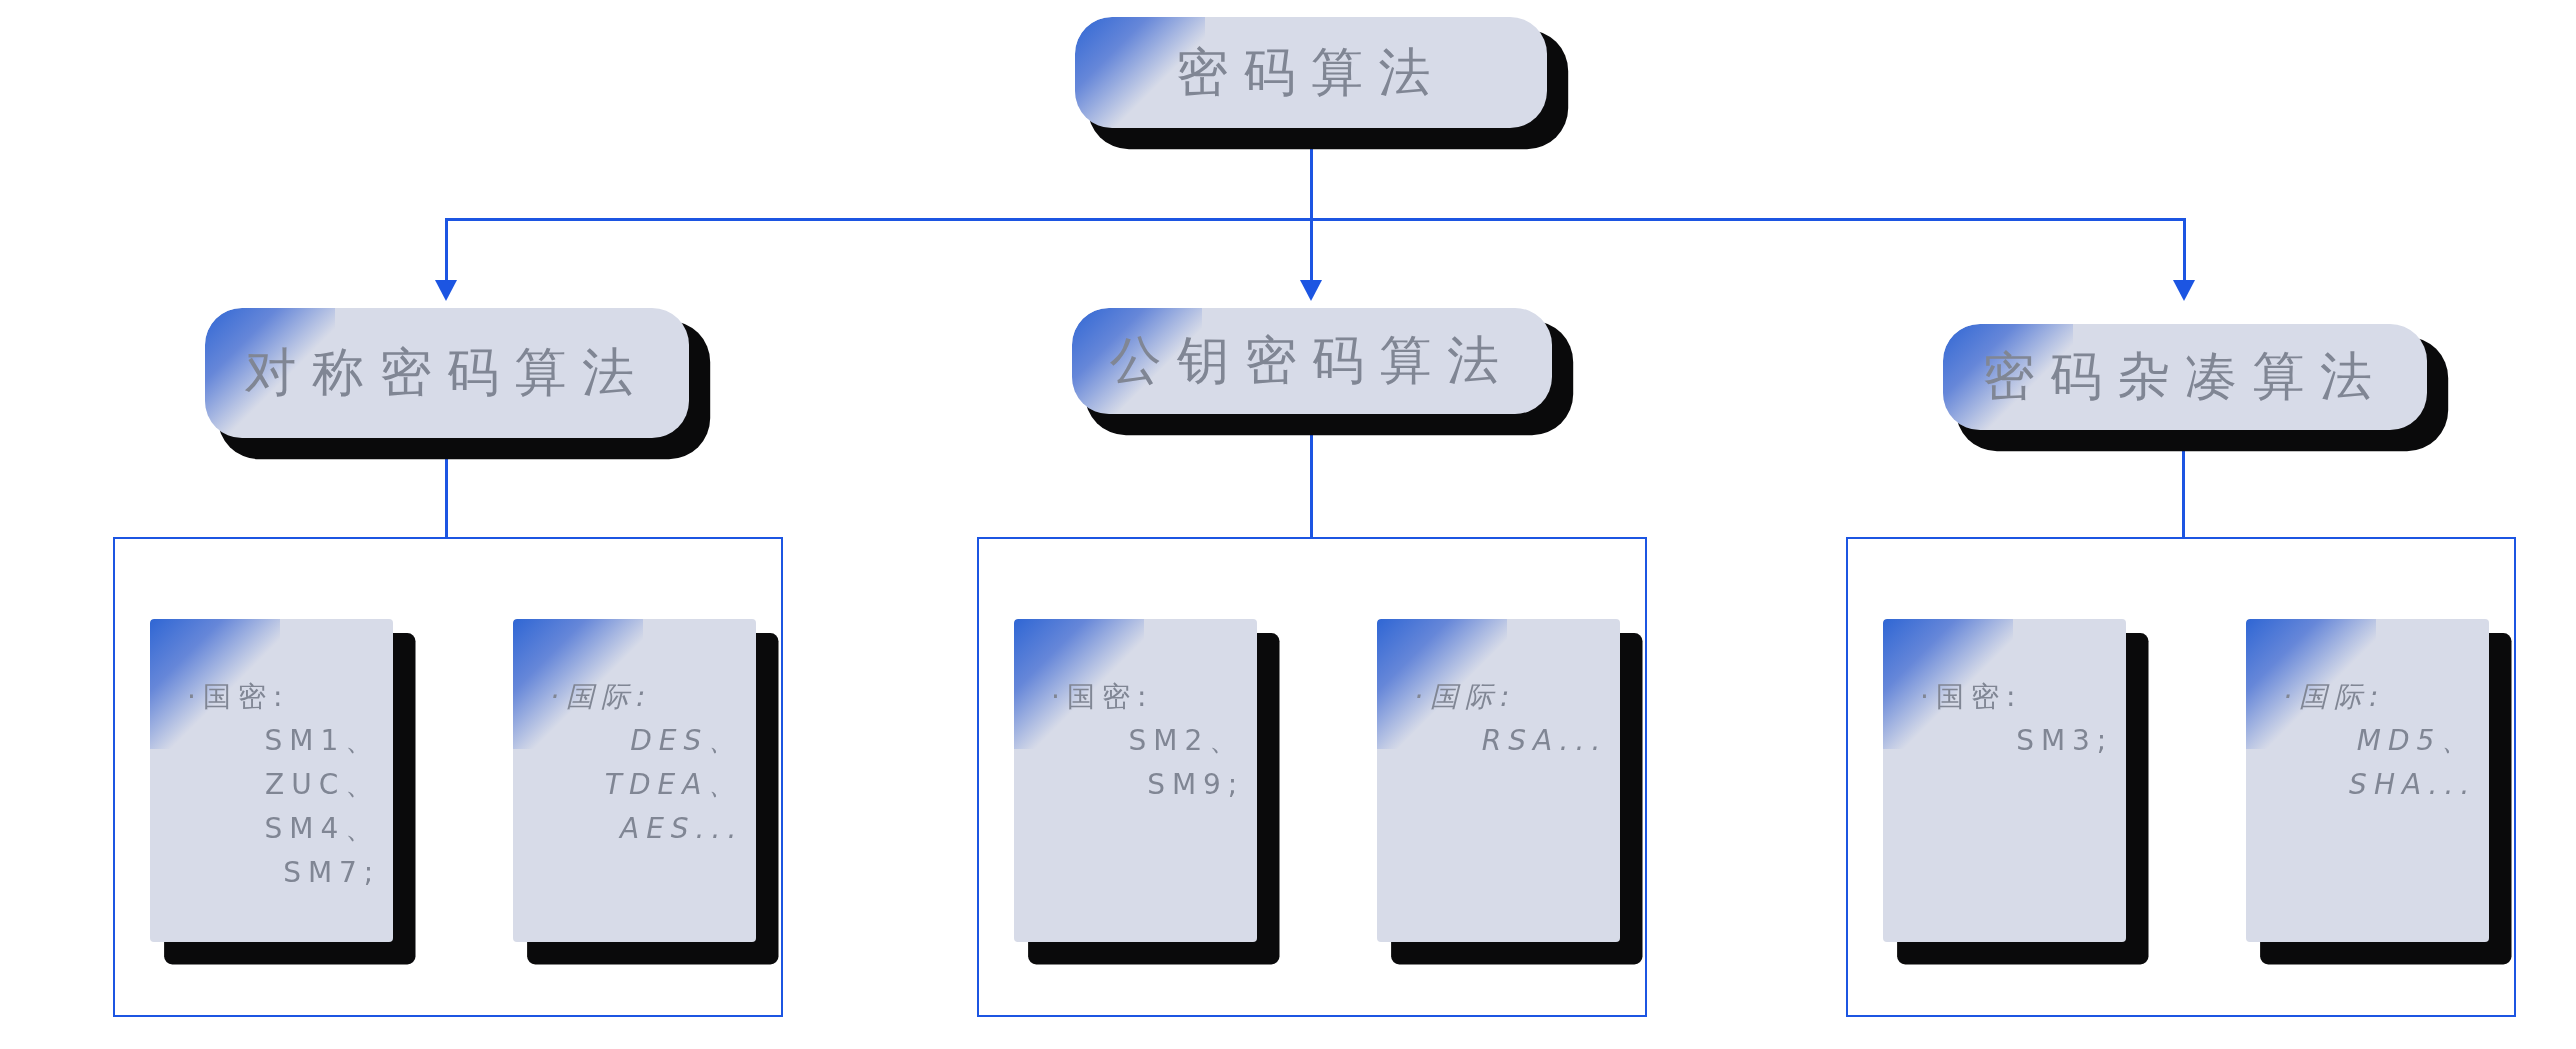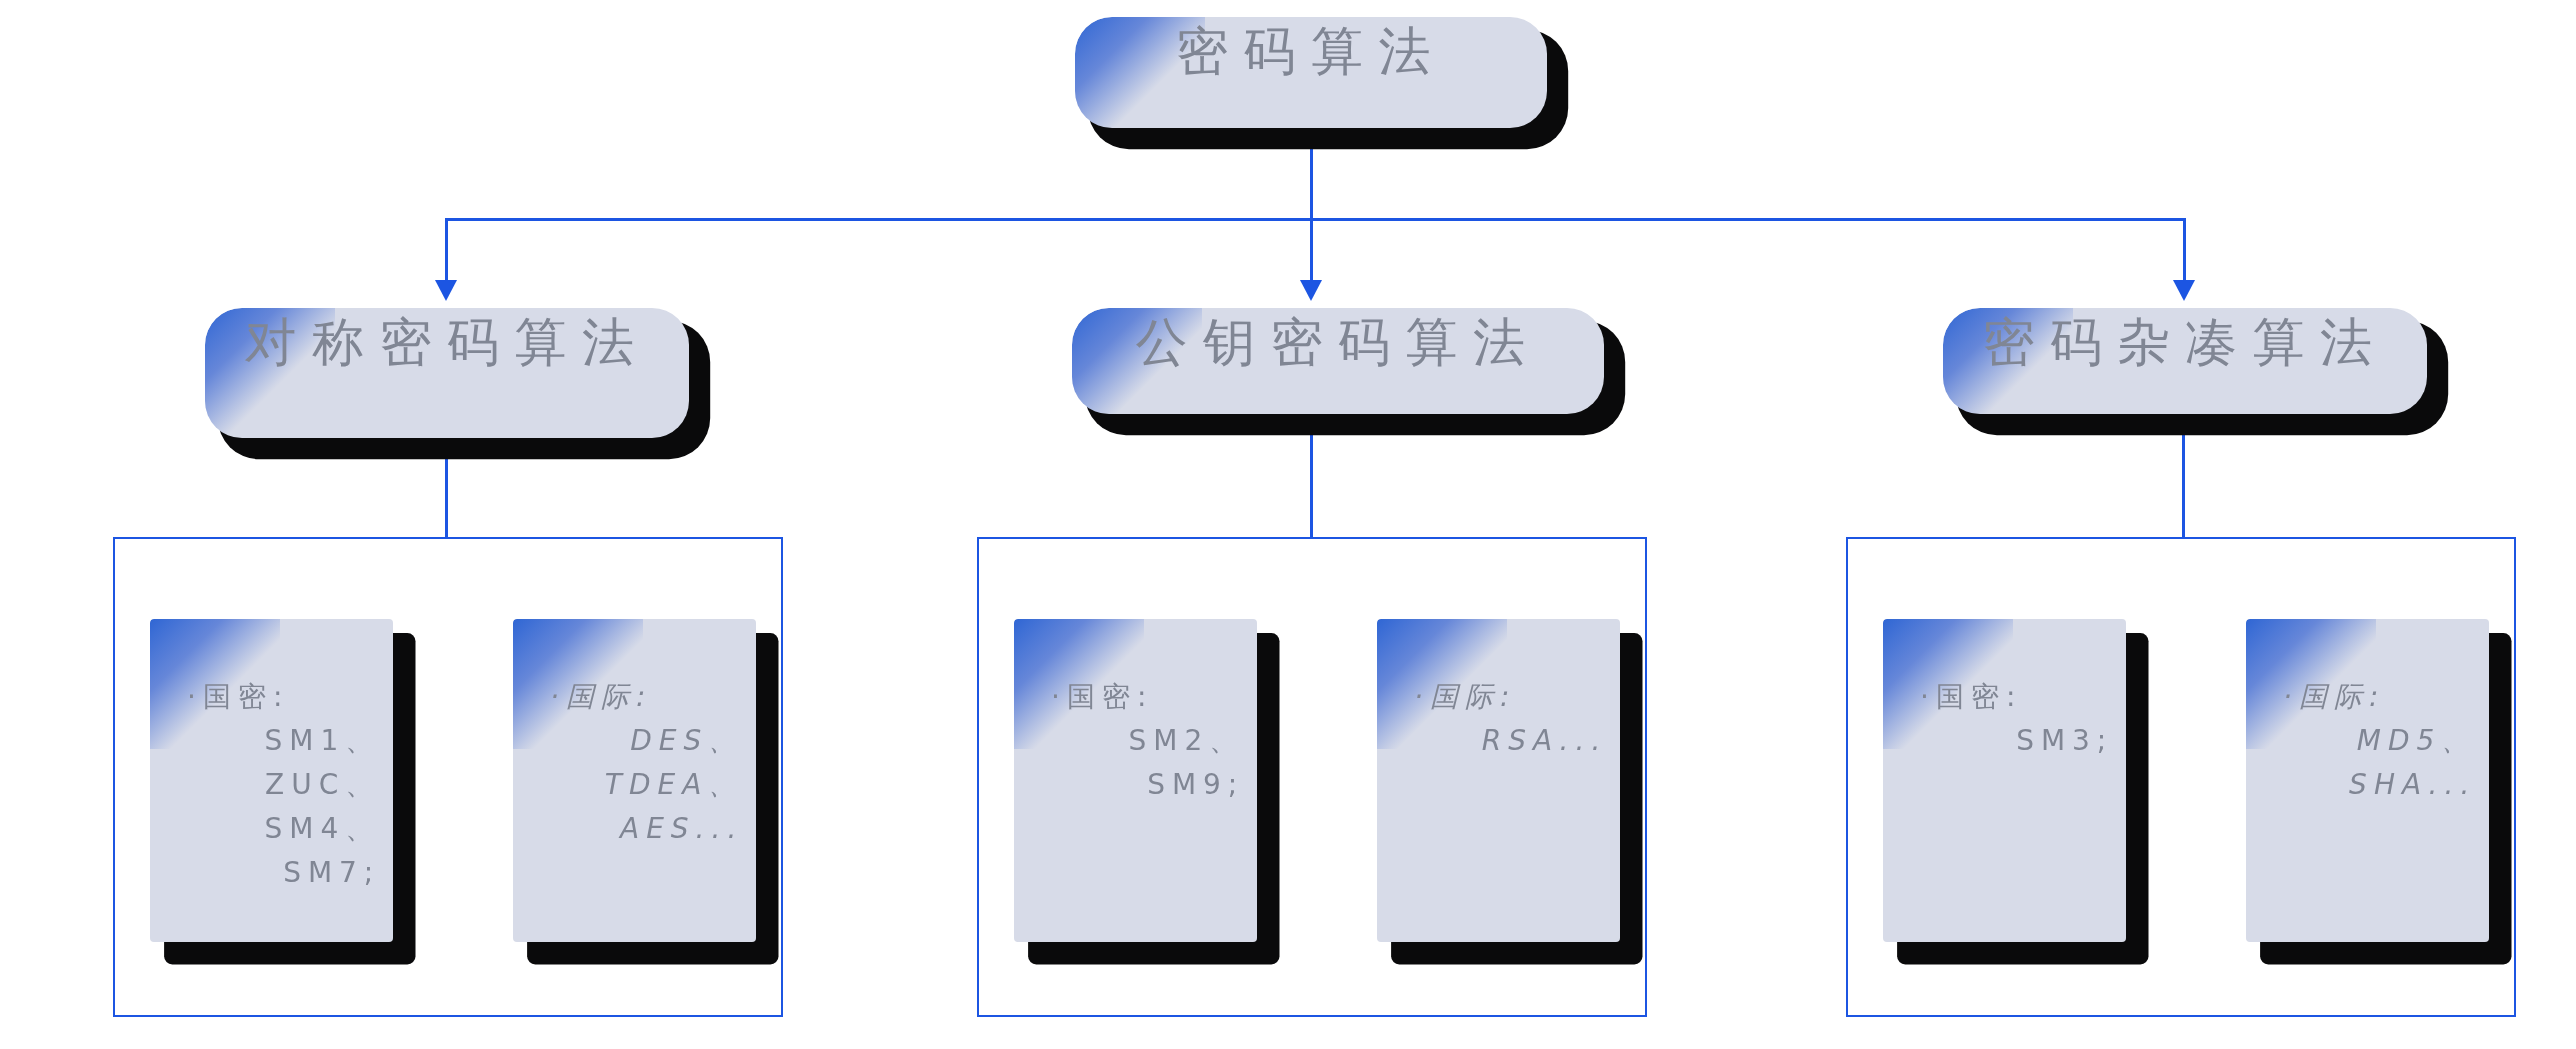--- a/index.html
+++ b/index.html
@@ -48,41 +48,42 @@
   #arrow-1{left:435px;top:280px;}
   #arrow-2{left:1300px;top:280px;}
   #arrow-3{left:2173px;top:280px;}
   
   .node{
     position:absolute;
     background:var(--node-fill);
     border-radius:37px;
     box-shadow:17px 17px 0 4.2px var(--shadow);
     display:flex;
+    align-items:center;
     justify-content:center;
     color:var(--text);
     font-size:52px;
     letter-spacing:15.5px;
     z-index:2;
     overflow:hidden;
   }
   .node::before,.card::before{
     content:"";
     position:absolute;
     left:0;top:0;
     width:130px;height:130px;
     background:linear-gradient(135deg,var(--corner-blue) 0%,rgba(82,120,214,0.85) 28%,rgba(216,220,233,0) 58%);
     border-top-left-radius:inherit;
     pointer-events:none;
   }
   .node span{position:relative;z-index:1;white-space:nowrap;}
   #node-root{left:1075px;top:17px;width:472px;height:111px;}
   #node-branch-1{left:205px;top:308px;width:484px;height:130px;}
-  #node-branch-2{left:1072px;top:308px;width:532px;height:106px;}
-  #node-branch-3{left:1943px;top:308px;width:484px;height:106px;}
+  #node-branch-2{left:1072px;top:308px;width:480px;height:106px;}
+  #node-branch-3{left:1943px;top:324px;width:484px;height:106px;}
   
   .group-box{
     position:absolute;
     top:537px;
     width:670px;
     height:480px;
     border:2.1px solid var(--connector);
     background:transparent;
     z-index:1;
   }

